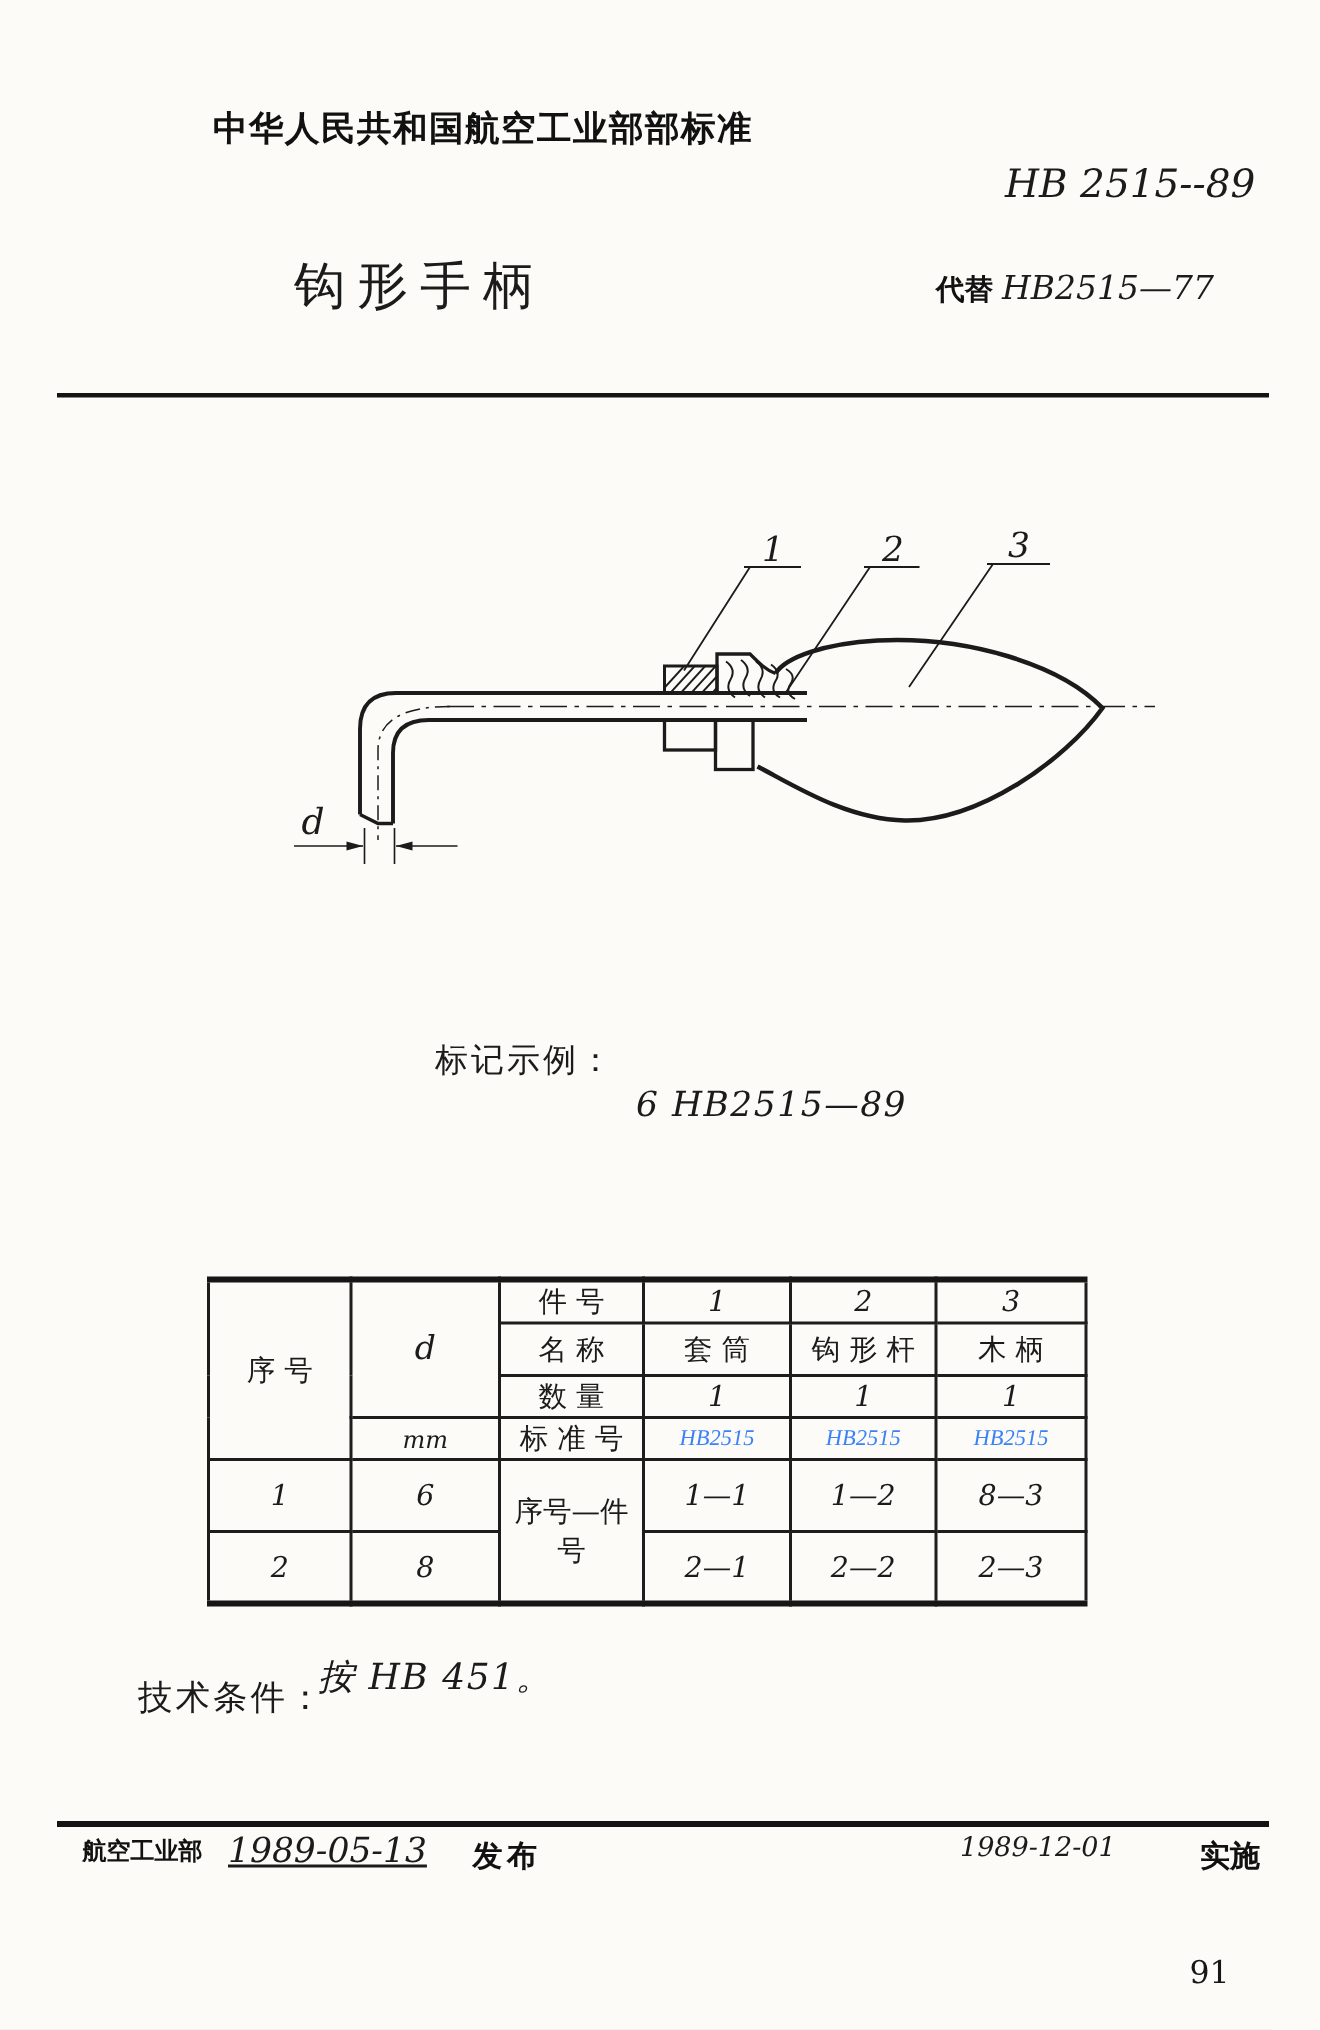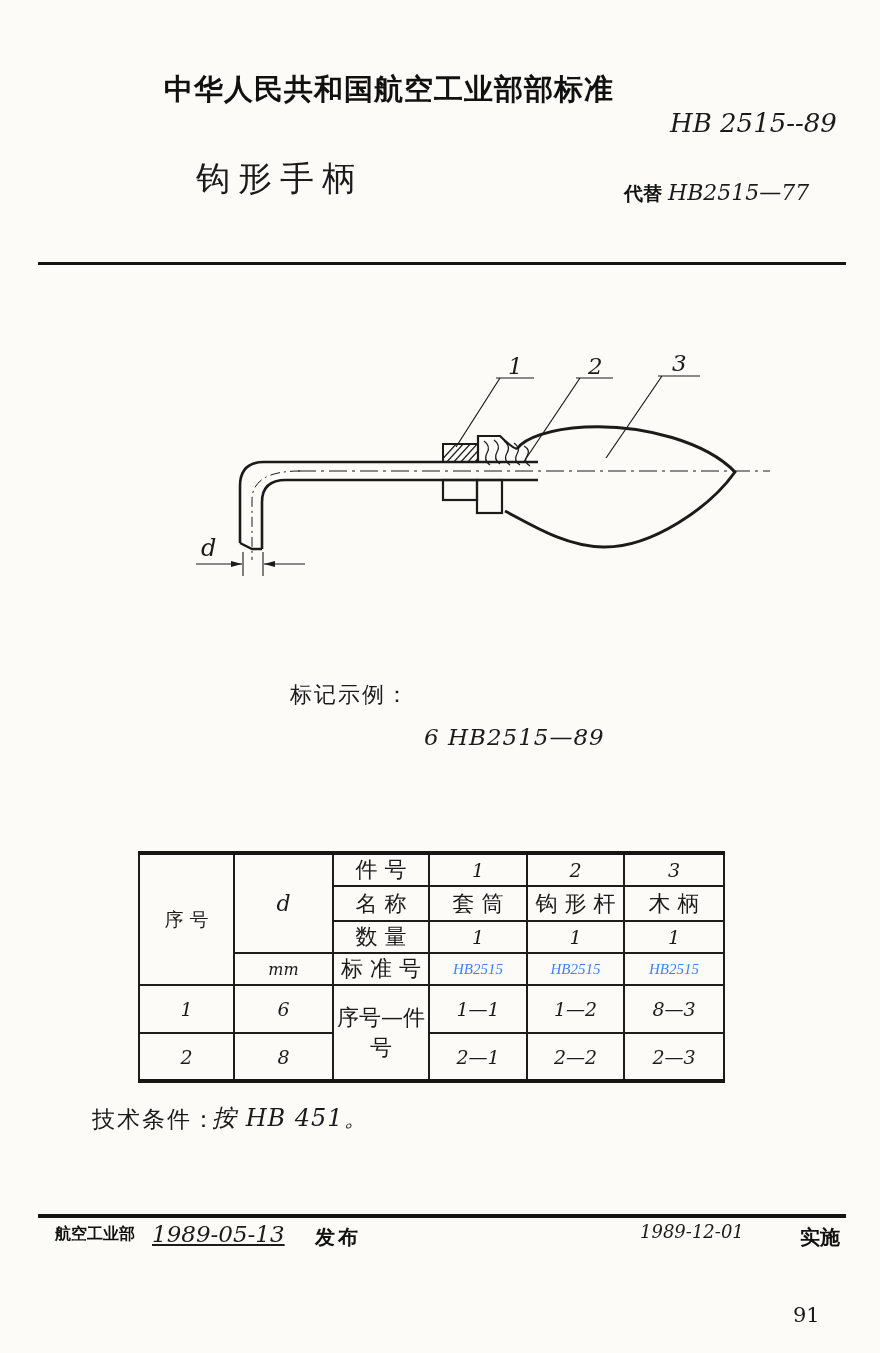--- a/index.html
+++ b/index.html
@@ -10,44 +10,44 @@
     background:#fcfbf8;
     overflow:hidden;
     font-family:"Liberation Sans",sans-serif;
     color:#161616;
   }
   .abs{position:absolute;white-space:nowrap;}
   
   .print{font-family:"Liberation Sans",sans-serif;font-weight:bold;color:#111;}
   
   .hw{font-family:"DejaVu Serif","Liberation Serif",serif;font-style:italic;color:#1b1b1b;}
-  .hw-cjk{font-family:Liberation Sans, sans-serif;color:#1b1b1b;}
+  .hw-cjk{font-family:Liberation Sans, sans-serif;color:#1b1b1b;margin-top:12px;}
   .rule{position:absolute;background:#141414;}
   
-  .org-line{left:164px;top:70px;font-size:29px;letter-spacing:1px;text-align:right;}
+  .org-line{left:142px;top:70px;font-size:23px;letter-spacing:1px;text-align:right;}
   .std-no{left:622px;top:108px;font-size:26px;margin-left:48px;}
   .doc-title{left:196px;top:156px;font-size:34px;letter-spacing:8px;}
   .replaces{left:624px;top:180px;font-size:19px;}
   .replaces .val{font-size:22px;margin-left:6px;}
   
   .marking-label{left:290px;top:680px;font-size:22px;letter-spacing:2px;}
   .marking-1{left:416px;top:678px;font-size:23px;}
   .marking-2{left:424px;top:724px;font-size:23px;letter-spacing:1px;}
   
   table.parts{
     position:absolute;left:138px;top:851px;
     border-collapse:collapse;table-layout:fixed;
     border:solid #161616;border-width:4px 2px 4px 2px;
   }
   table.parts td{
     border:2px solid #1d1d1d;
     text-align:center;vertical-align:middle;
     padding:0 2px;overflow:hidden;
   }
-  td.cjk{font-family:"DejaVu Serif","Liberation Serif",serif;font-size:22px;color:#1b1b1b;}
+  td.cjk{font-family:"DejaVu Serif","Liberation Serif",serif;font-size:19px;color:#1b1b1b;}
   td.hwv{font-family:"DejaVu Serif","Liberation Serif",serif;font-style:italic;font-size:19px;color:#1b1b1b;}
   td.hws{font-family:Liberation Serif, serif;font-style:italic;font-size:15px;color:#3b82f6;}
   
   .tech-label{left:92px;top:1104px;font-size:23px;letter-spacing:2px;}
   .tech-value{left:212px;top:1102px;font-size:24px;letter-spacing:1px;}
   
   .f-org{left:55px;top:1224px;font-size:16px;}
   .f-issue-date{left:152px;top:1221px;font-size:23px;text-decoration:underline;}
   .f-issue{left:315px;top:1224px;font-size:20px;letter-spacing:3px;}
   .f-impl-date{left:640px;top:1221px;font-size:18px;}

